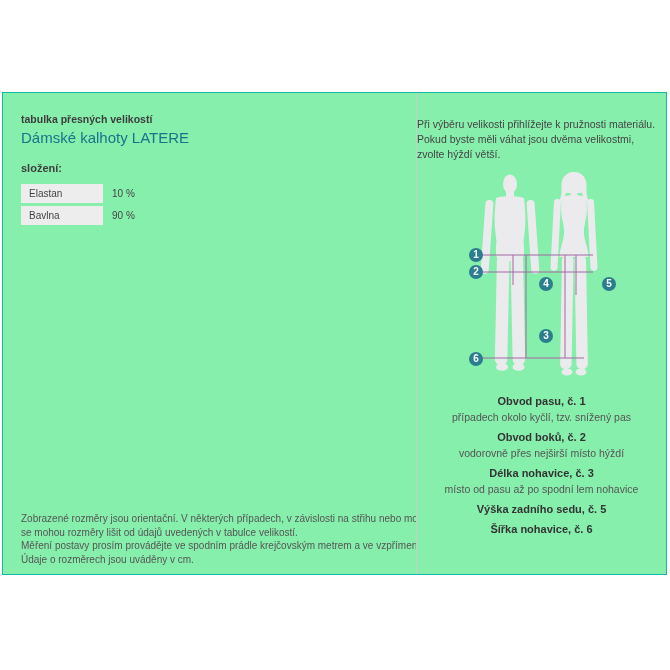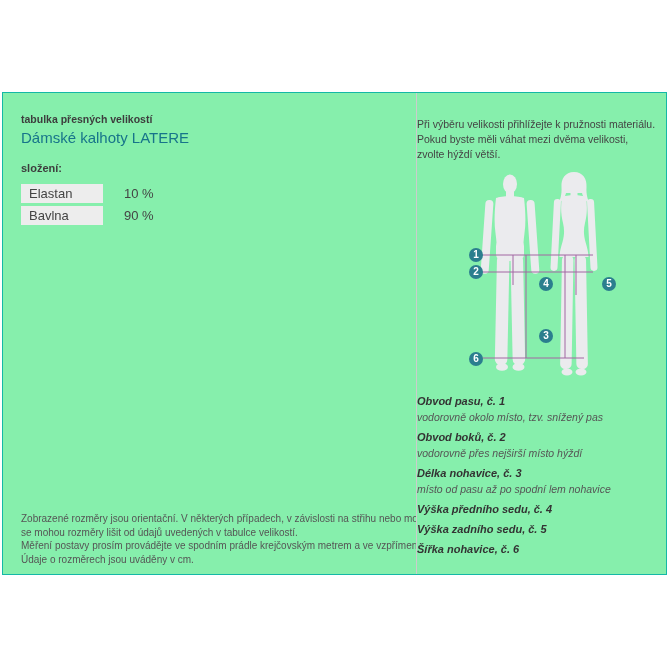--- a/index.html
+++ b/index.html
@@ -13,42 +13,42 @@
     border:1px solid #14b8a6;background:#86efac;
   }
   .divider{position:absolute;left:413px;top:0;width:1px;height:100%;background:#cccccc;}
 
   
   .left-panel{position:absolute;left:0;top:0;width:413px;height:100%;overflow:hidden;}
   .eyebrow{position:absolute;left:18px;top:20px;font-size:10.5px;font-weight:700;color:#3d3d3d;line-height:12px;}
   .product-title{position:absolute;left:18px;top:36px;font-size:15px;font-weight:400;color:#17748a;line-height:18px;margin:0;}
   .comp-heading{position:absolute;left:18px;top:69px;font-size:11px;font-weight:700;color:#3d3d3d;line-height:12px;}
   .comp-table{position:absolute;left:18px;top:91px;}
-  .comp-row{display:flex;margin-bottom:3px;font-size:13px;color:#444;}
+  .comp-row{display:flex;margin-bottom:3px;font-size:10px;color:#444;}
   .comp-cell-label{width:74px;padding-left:8px;background:#ededed;line-height:19px;height:19px;}
-  .comp-cell-value{margin-left:21px;line-height:19px;height:19px;}
+  .comp-cell-value{margin-left:9px;line-height:19px;height:19px;}
   .notes{position:absolute;left:18px;top:419px;font-size:10px;color:#555;line-height:13.7px;}
   .note-line{white-space:nowrap;}
 
   
   .right-panel{position:absolute;left:414px;top:0;width:249px;height:100%;}
   .intro{position:absolute;left:0;top:24px;width:100%;text-align:left;font-size:10.5px;color:#444;line-height:15px;}
   .figure-svg{position:absolute;left:36px;top:74px;width:180px;height:220px;}
   .marker{
     position:absolute;width:14px;height:14px;border-radius:50%;
     background:#2b7e8e;color:#fff;font-size:10px;font-weight:700;
     line-height:14px;text-align:center;
   }
   .marker-1{left:52px;top:155px;}
   .marker-2{left:52px;top:172px;}
   .marker-3{left:122px;top:236px;}
   .marker-4{left:122px;top:184px;}
   .marker-5{left:185px;top:184px;}
   .marker-6{left:52px;top:259px;}
-  .measurements{position:absolute;left:0;top:300px;width:100%;text-align:left;font-style:italic;}
+  .measurements{position:absolute;left:0;top:300px;width:100%;text-align:center;}
   .m-group{margin-bottom:4px;}
   .m-title{font-size:11px;font-weight:700;color:#333;line-height:16px;}
   .m-desc{font-size:10.5px;color:#555;line-height:16px;}
 </style>
 </head>
 <body>
 
 <div class="sheet">
 
   <div class="left-panel">
@@ -73,21 +73,21 @@
       <div class="note-line">Měření postavy prosím provádějte ve spodním prádle krejčovským metrem a ve vzpřímeném postoji.</div>
       <div class="note-line">Údaje o rozměrech jsou uváděny v cm.</div>
     </div>
   </div>
 
   <div class="divider"></div>
 
   <div class="right-panel">
     <div class="intro">
       <div>Při výběru velikosti přihlížejte k pružnosti materiálu.</div>
-      <div>Pokud byste měli váhat mezi dvěma velikosti,</div>
+      <div>Pokud byste měli váhat jsou dvěma velikostmi,</div>
       <div>zvolte hýždí větší.</div>
     </div>
 
     <svg class="figure-svg" viewBox="0 0 180 220">
       <g fill="#ebebee">
         <ellipse cx="57" cy="17" rx="7" ry="9.5"></ellipse>
         <rect x="53" y="24" width="8" height="7"></rect>
         <path d="M43,31 C48,28.5 66,28.5 71,31 C72.5,44 73,56 71.5,66 C70.5,74 70,80 70,86 L44,86 C44,80 43.5,74 42.5,66 C41,56 41.5,44 43,31 Z"></path>
         <rect x="32.5" y="33" width="8" height="74" rx="4" transform="rotate(4 36.5 35)"></rect>
         <rect x="73.5" y="33" width="8" height="74" rx="4" transform="rotate(-4 77.5 35)"></rect>
@@ -123,32 +123,29 @@
     <div class="marker marker-1">1</div>
     <div class="marker marker-2">2</div>
     <div class="marker marker-3">3</div>
     <div class="marker marker-4">4</div>
     <div class="marker marker-5">5</div>
     <div class="marker marker-6">6</div>
 
     <div class="measurements">
       <div class="m-group">
         <div class="m-title">Obvod pasu, č. 1</div>
-        <div class="m-desc">vodorovně okolo místo, tzv. snížený pas</div>
+        <div class="m-desc">případech okolo kyčlí, tzv. snížený pas</div>
       </div>
       <div class="m-group">
         <div class="m-title">Obvod boků, č. 2</div>
         <div class="m-desc">vodorovně přes nejširší místo hýždí</div>
       </div>
       <div class="m-group">
         <div class="m-title">Délka nohavice, č. 3</div>
         <div class="m-desc">místo od pasu až po spodní lem nohavice</div>
-      </div>
-      <div class="m-group">
-        <div class="m-title">Výška předního sedu, č. 4</div>
       </div>
       <div class="m-group">
         <div class="m-title">Výška zadního sedu, č. 5</div>
       </div>
       <div class="m-group">
         <div class="m-title">Šířka nohavice, č. 6</div>
       </div>
     </div>
   </div>
 </div>

